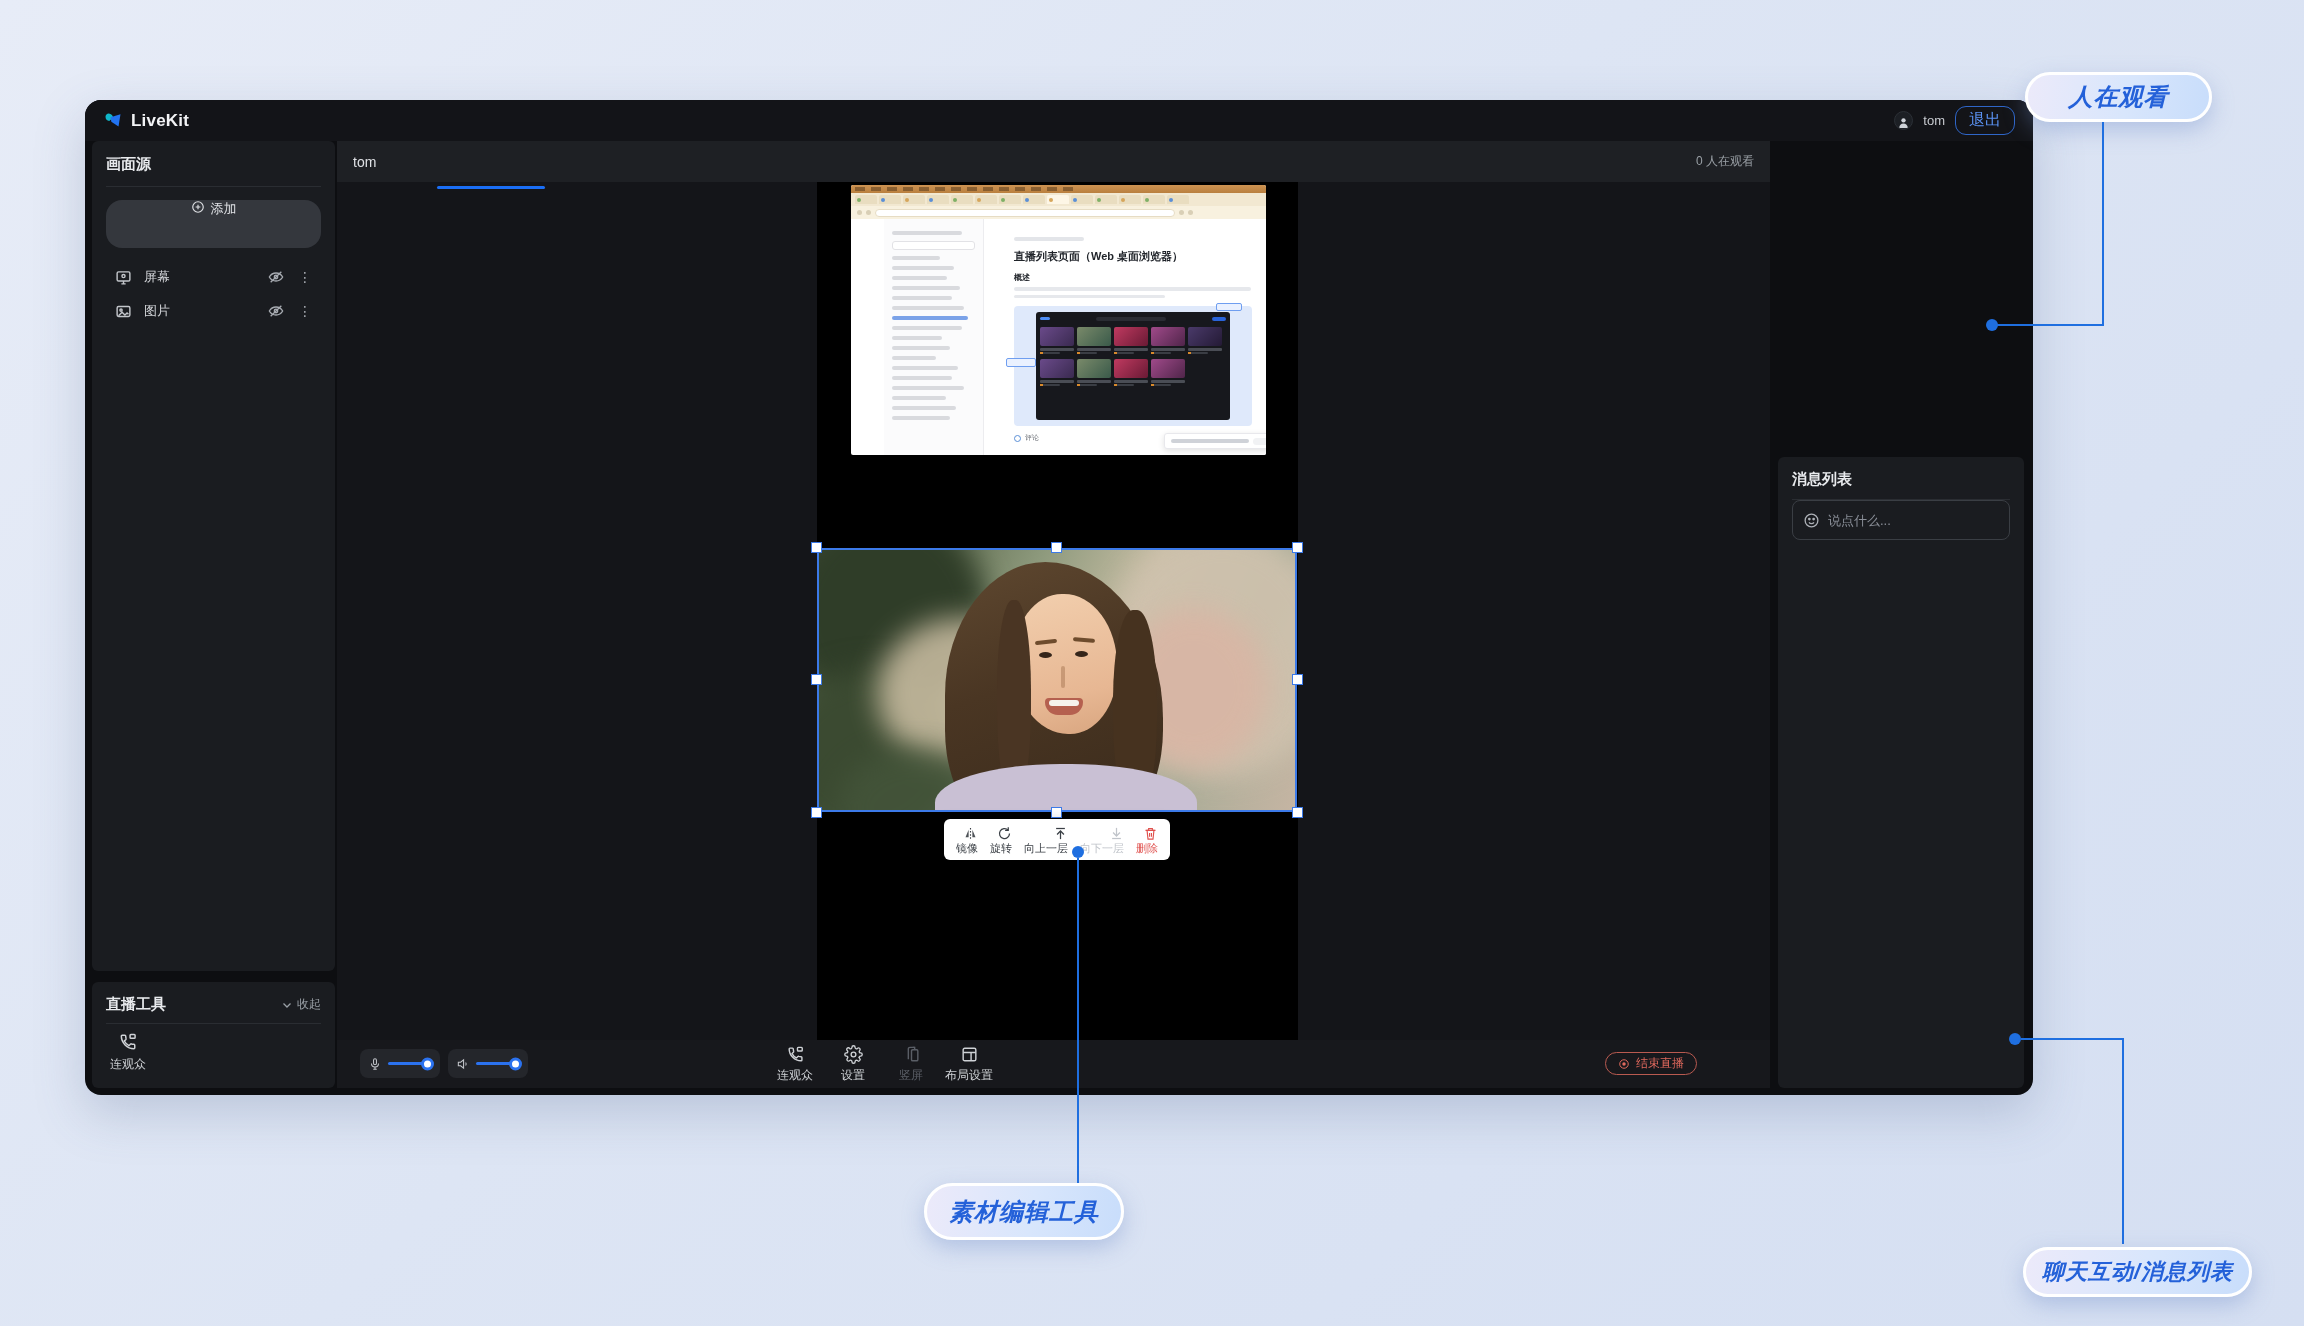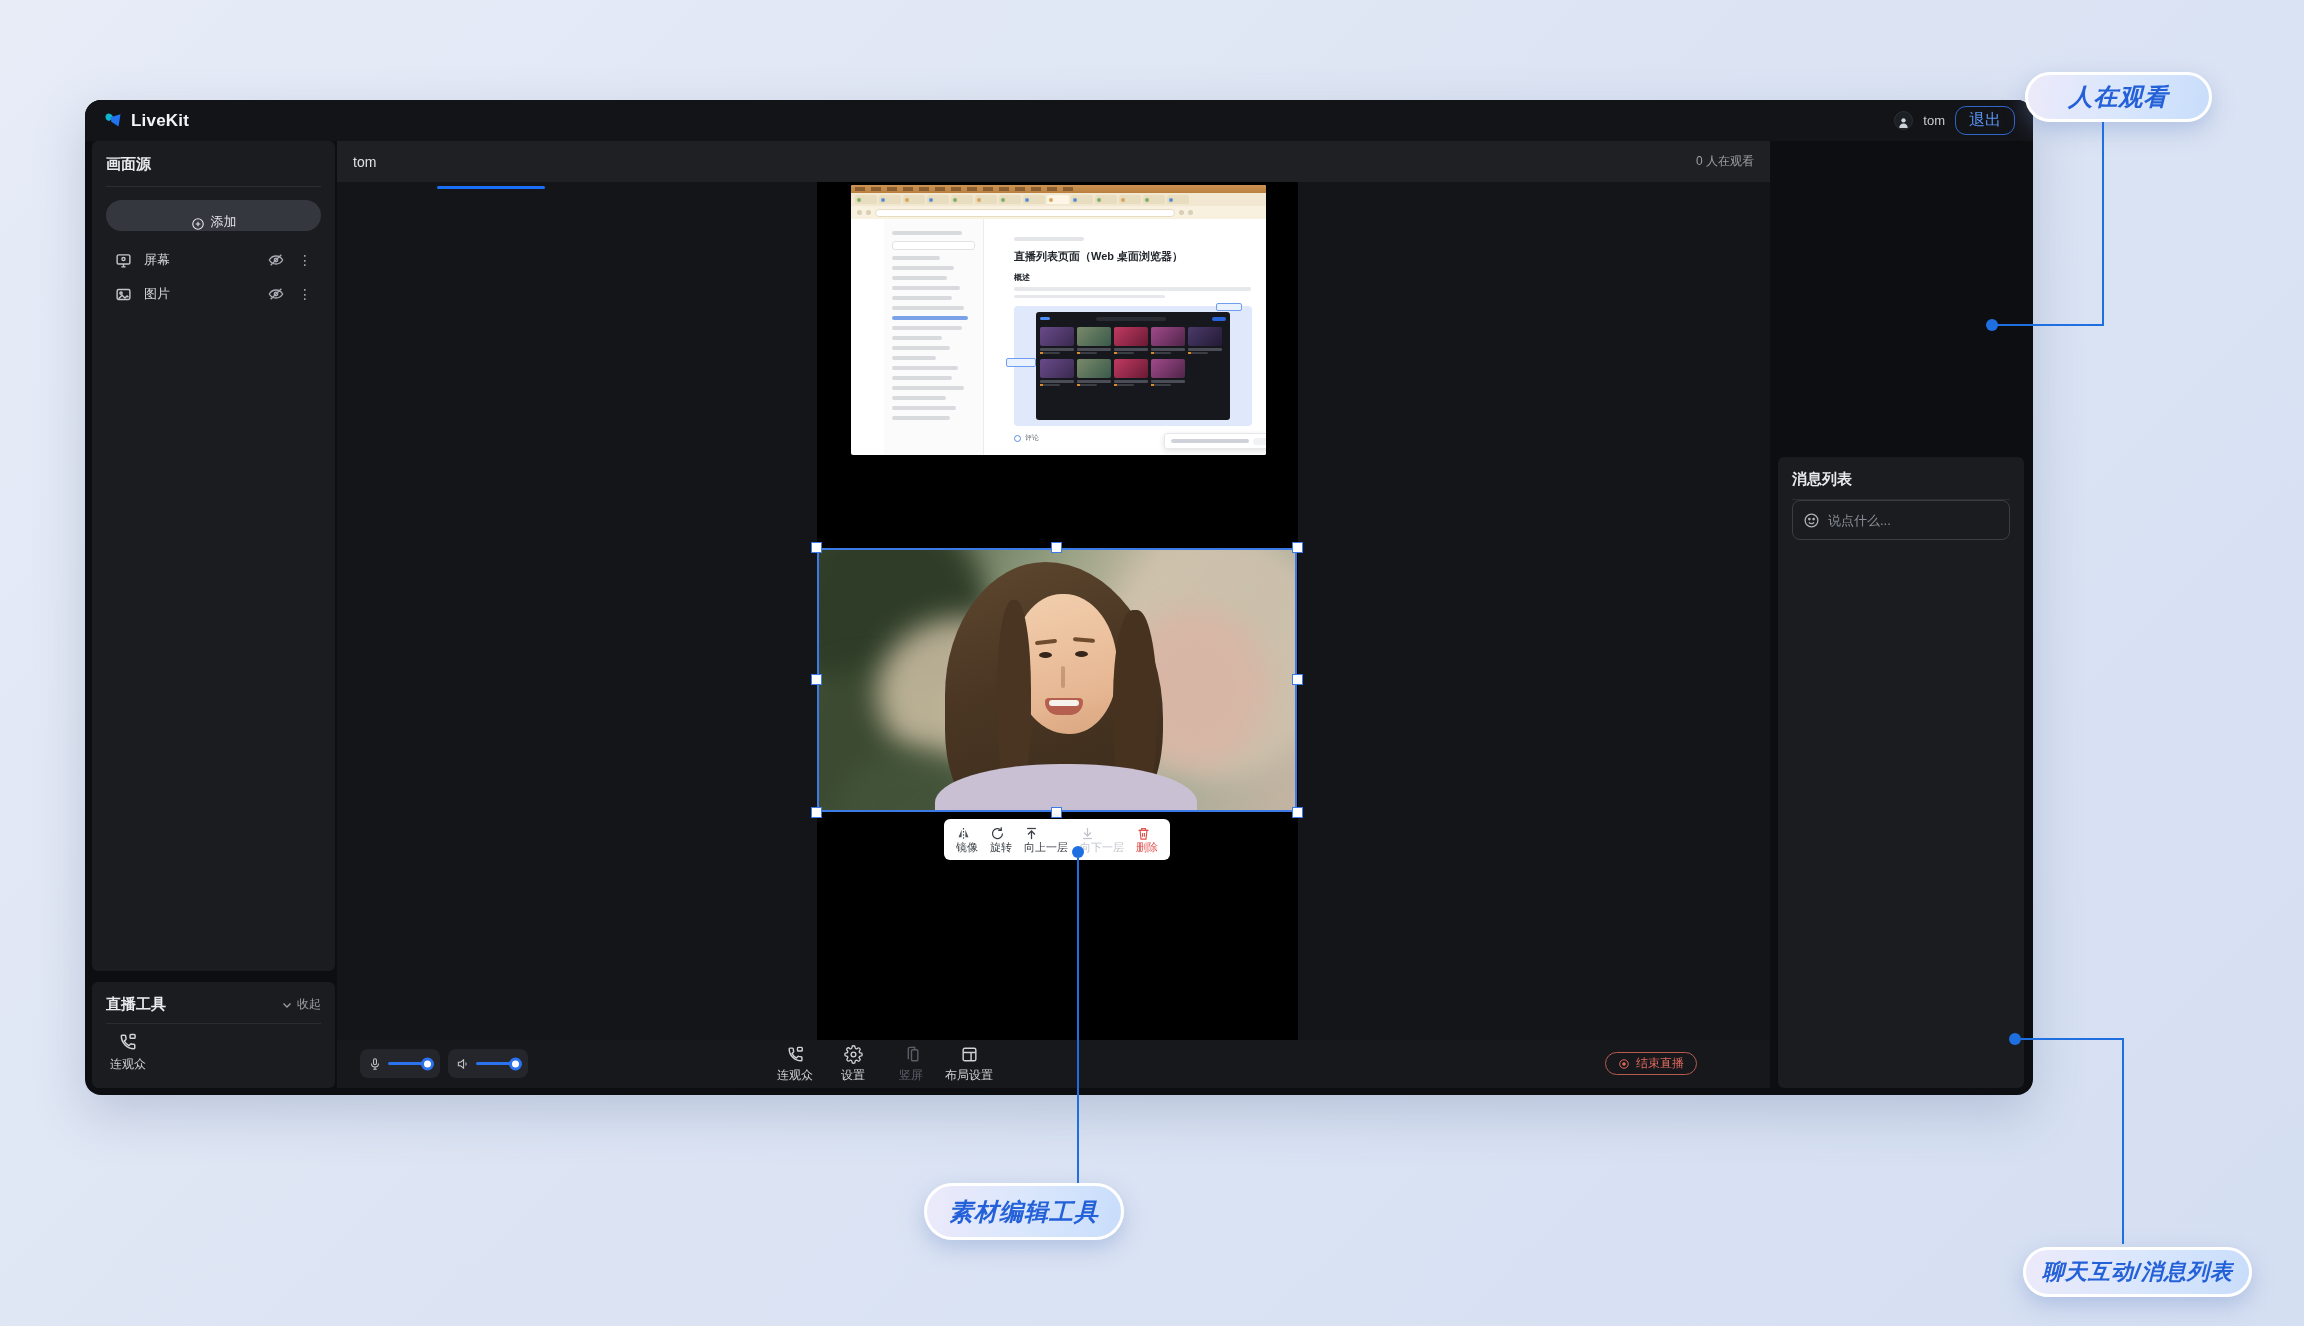--- a/index.html
+++ b/index.html
@@ -24,22 +24,22 @@
   .logout-btn { font-size:16px; color:#5b93f5; border:1px solid #2f66c8; border-radius:11px;
                 padding:3px 13px; background:transparent; cursor:pointer; }
 
   .panel { position:absolute; background:#1a1c20; border-radius:6px; }
   .panel-title { font-size:15px; font-weight:700; color:#e8eaed; }
   .hdiv { height:1px; background:#2a2d32; }
 
   
   .sources-panel { left:7px; top:41px; width:243px; height:830px; }
   .sources-inner { padding:14px; }
-  .add-btn { margin-top:13px; width:215px; height:31px; background:#34373d; border:none; border-radius:16px;
-             color:#dfe1e5; font-size:13px; display:flex; align-items:flex-end; justify-content:center; gap:6px; cursor:pointer; }
+  .add-btn { margin-top:13px; width:215px; height:48px; background:#34373d; border:none; border-radius:16px;
+             color:#dfe1e5; font-size:13px; display:flex; align-items:flex-start; justify-content:center; gap:6px; cursor:pointer; }
   .src-row { display:flex; align-items:center; height:34px; padding:0 9px 0 9px; border-radius:6px; color:#d4d6da; }
   .src-row .s-icon { width:17px; height:17px; margin-right:12px; color:#c3c6cb; }
   .src-label { font-size:13px; flex:1; }
   .row-icon { width:16px; height:16px; color:#a7abb1; margin-left:14px; cursor:pointer; }
   .kebab { font-size:14px; color:#a7abb1; letter-spacing:0; margin-left:14px; cursor:pointer; line-height:16px; }
 
   .tools-panel { left:7px; top:882px; width:243px; height:106px; }
   .tools-head { display:flex; align-items:center; justify-content:space-between; padding:13px 14px 9px 14px; }
   .collapse { display:flex; align-items:center; gap:4px; font-size:12px; color:#9aa0a6; cursor:pointer; }
   .tool-item { display:flex; flex-direction:column; align-items:center; width:48px; margin:8px 0 0 12px;
@@ -127,21 +127,21 @@
              border-radius:48% 48% 0 0; }
   .strandL { position:absolute; left:180px; top:52px; width:34px; height:200px; background:#4a3523; border-radius:45%; }
   .strandR { position:absolute; left:296px; top:62px; width:44px; height:200px; background:#46321f; border-radius:45%; }
   .sel-border { position:absolute; inset:0; border:2px solid #3c7ae8; pointer-events:none; }
   .handle { position:absolute; width:11px; height:11px; background:#fff; border:1.5px solid #3c7ae8; }
 
   
   .edit-toolbar { position:absolute; left:859px; top:719px; width:226px; height:41px; background:#fff;
                   border-radius:6px; box-shadow:0 4px 14px rgba(0,0,0,.35); display:flex; align-items:center;
                   justify-content:space-between; padding:0 12px; }
-  .et-item { display:flex; flex-direction:column; align-items:flex-start; gap:1px; color:#3a3f45; cursor:pointer;font-family:Liberation Mono, monospace; }
+  .et-item { display:flex; flex-direction:column; align-items:flex-end; gap:1px; color:#3a3f45; cursor:pointer; }
   .et-item svg { width:15px; height:15px; }
   .et-item span { font-size:11px; line-height:12px; }
   .et-item.disabled { color:#c0c4ca; cursor:default; }
   .et-item.danger { color:#e0504d; }
 
   
   .controlbar { position:absolute; left:252px; top:940px; width:1433px; height:48px; background:#17181c; }
   .slider-box { position:absolute; top:9px; width:80px; height:29px; background:#24262b; border-radius:8px;
                 display:flex; align-items:center; padding:0 8px; gap:6px; }
   .slider-box svg { width:14px; height:14px; color:#c3c6cb; flex:none; }

